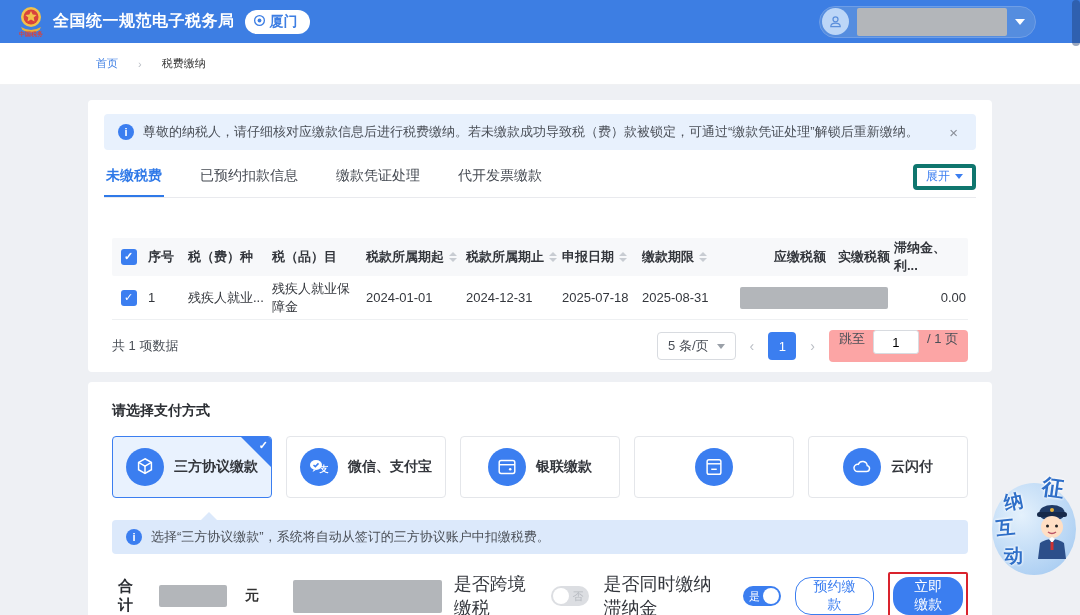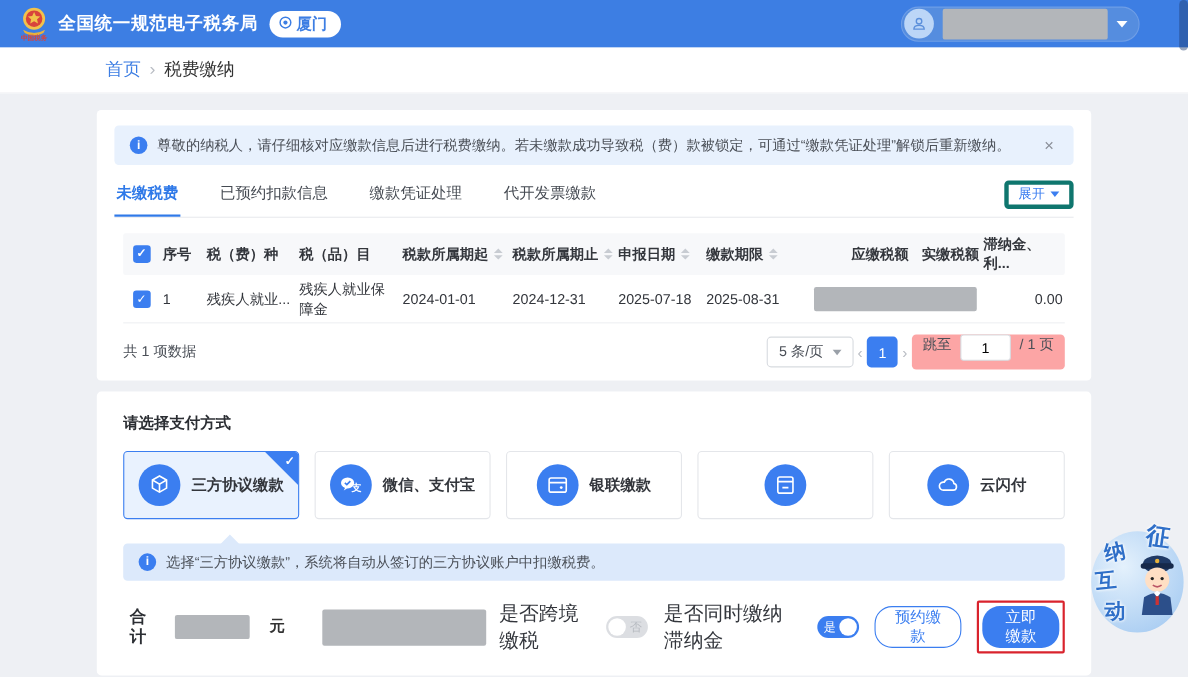--- a/index.html
+++ b/index.html
@@ -16,21 +16,21 @@
   .logo{width:26px;height:32px;margin-right:9px;display:flex;flex-direction:column;align-items:center;}
   .app-title{color:#fff;font-size:16px;font-weight:bold;letter-spacing:.5px;}
   .loc-pill{margin-left:10px;background:#fff;border-radius:13px;height:24px;display:flex;align-items:center;padding:0 12px 0 8px;gap:4px;color:#3d7ee3;font-size:14px;font-weight:bold;cursor:pointer;}
   .spacer{flex:1;}
   .userbox{background:#558ddf;border:1px solid #6f9ee6;border-radius:17px;height:32px;display:flex;align-items:center;padding:2px 10px 2px 2px;gap:8px;margin-right:26px;}
   .avatar{width:27px;height:27px;border-radius:50%;background:#bcd6f7;display:flex;align-items:center;justify-content:center;}
   .user-redact{width:150px;height:28px;background:#b0b3b6;border-radius:2px;}
   .user-caret{width:0;height:0;border-left:5px solid transparent;border-right:5px solid transparent;border-top:6px solid #ffffff;cursor:pointer;}
   .scroll-thumb{position:absolute;right:0;top:0;width:8px;height:46px;background:rgba(30,60,110,.45);border-radius:4px;}
   
-  .crumbbar{height:42px;background:#fff;display:flex;align-items:center;padding:0 96px;font-size:16px;gap:8px;border-bottom:1px solid #f0f1f3;}
+  .crumbbar{height:42px;background:#fff;display:flex;align-items:center;padding:0 96px;font-size:11px;gap:20px;border-bottom:1px solid #f0f1f3;}
   .crumb-home{color:#3d7ee3;cursor:pointer;}
   .crumb-sep{color:#b9bdc4;}
   .crumb-cur{color:#333;}
   
   .content{padding:15px 88px 0;}
   .card{background:#fff;border-radius:4px;}
   .card1{padding:14px 0 0;}
   
   .notice{margin:0 16px;background:#e8f1fd;border-radius:4px;height:36px;display:flex;align-items:center;padding:0 14px;gap:9px;font-size:13px;color:#4a4f57;}
   .info-dot{width:16px;height:16px;border-radius:50%;background:#3b7ef0;color:#fff;font-size:11px;font-weight:bold;display:flex;align-items:center;justify-content:center;flex:none;font-style:normal;}
@@ -38,37 +38,37 @@
   .notice-close{color:#8a8f98;font-size:15px;cursor:pointer;padding:0 4px;}
   
   .tabsrow{margin:6px 16px 0;display:flex;align-items:center;border-bottom:1px solid #e9eaee;height:42px;}
   .tab{font-size:14px;color:#454a52;padding:0 2px;margin-right:34px;height:100%;display:flex;align-items:center;cursor:pointer;border-bottom:2px solid transparent;}
   .tab.active{color:#2f79e8;font-weight:bold;border-bottom-color:#2f79e8;}
   .expand-btn{margin-left:auto;border:4px solid #0f766e;color:#3b7ef0;font-size:12px;border-radius:4px;height:26px;display:flex;align-items:center;gap:5px;padding:0 9px;cursor:pointer;background:#fff;}
   .caret-down{width:0;height:0;border-left:4px solid transparent;border-right:4px solid transparent;border-top:5px solid #3b7ef0;}
   
   .tablewrap{padding:14px 24px 0;}
   .trow{display:grid;grid-template-columns:34px 40px 84px 94px 100px 96px 80px 92px 96px 64px 1fr;align-items:center;font-size:13px;}
-  .thead{background:#f7f8fa;height:38px;font-weight:bold;color:#33363c;border-radius:2px;}
+  .thead{background:#f7f8fa;height:38px;font-weight:bold;color:#33363c;border-radius:2px;margin-top:26px;}
   .tbody{height:44px;border-bottom:1px solid #eef0f2;color:#33363c;}
   .cell{padding:0 2px;display:flex;align-items:center;}
   .cell.r{justify-content:flex-end;}
   .cb{width:16px;height:16px;background:#3b7ef0;border-radius:3px;margin:0 auto;position:relative;cursor:pointer;}
   .cb::after{content:"✓";color:#fff;font-size:11px;position:absolute;left:3px;top:1px;}
   .sorter{display:inline-flex;flex-direction:column;gap:2px;margin-left:5px;cursor:pointer;}
   .sorter i{width:0;height:0;border-left:4px solid transparent;border-right:4px solid transparent;display:block;}
   .sorter .up{border-bottom:4px solid #c8ccd2;}
   .sorter .dn{border-top:4px solid #c8ccd2;}
   .redact{background:#b3b6ba;border-radius:2px;}
   .pay-redact{width:148px;height:22px;}
   .payspan{grid-column:9/11;display:flex;justify-content:flex-start;padding-left:8px;}
   .lastcol{grid-column:11;}
   
   .pagerow{display:flex;align-items:center;padding:0 24px;height:52px;font-size:13px;color:#4a4f57;}
-  .pager-right{margin-left:auto;display:flex;align-items:center;}
+  .pager-right{margin-left:auto;display:flex;align-items:center;gap:10px;}
   .psize{border:1px solid #d8dbe0;border-radius:4px;height:28px;display:flex;align-items:center;gap:8px;padding:0 10px;background:#fff;cursor:pointer;}
   .psize .caret-down{border-top-color:#9aa0a8;}
   .pbtn{color:#b9bdc4;font-size:14px;padding:0 4px;cursor:pointer;}
   .pcur{width:28px;height:28px;background:#3b7ef0;color:#fff;border-radius:4px;display:flex;align-items:center;justify-content:center;font-size:13px;cursor:pointer;}
   .jumper{background:#fca5a5;border-radius:4px;height:32px;display:flex;align-items:flex-start;gap:8px;padding:0 10px;}
   .jumpinput{width:46px;height:24px;border:1px solid #d8dbe0;border-radius:3px;text-align:center;font-size:13px;font-family:inherit;background:#fff;}
   
   .card2{margin-top:10px;padding:20px 24px 16px;}
   .pay-title{font-size:14px;font-weight:bold;color:#2b2e33;}
   .methods{display:flex;gap:14px;margin-top:16px;}

